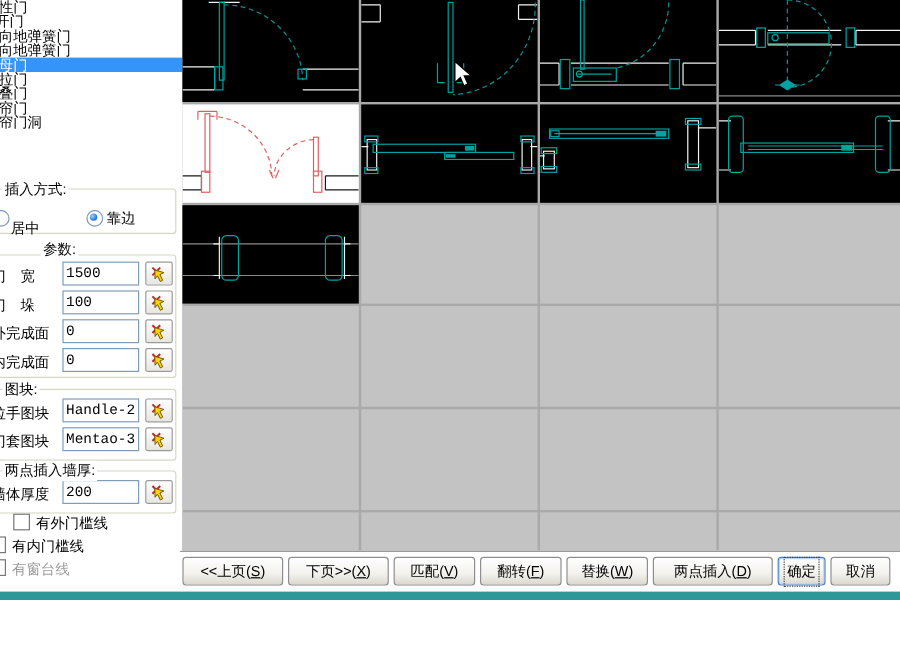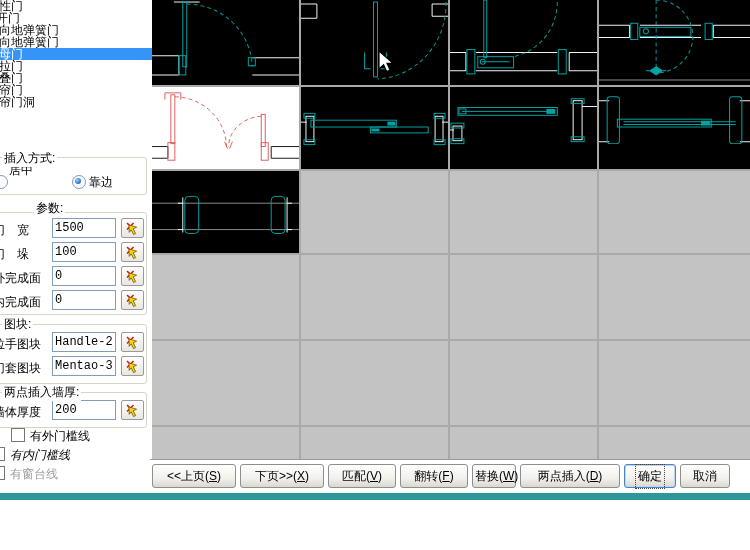--- a/index.html
+++ b/index.html
@@ -73,21 +73,21 @@
         <div class="li sel" style="text-indent: -13px;">子母门</div>
         <div class="li" style="text-indent: -13px;">推拉门</div>
         <div class="li" style="text-indent: -13px;">折叠门</div>
         <div class="li" style="text-indent: -13px;">卷帘门</div>
         <div class="li" style="text-indent: -13px;">卷帘门洞</div>
       </div>
 
     <div class="grp" style="top:157px;height:36px;"></div>
     <span class="grp-label" style="left:2px;top:150px;">插入方式:</span>
     <span class="radio" style="left:-6px;top:175px;"></span>
-    <span class="rlab" style="left:9px;top:162px;">居中</span>
+    <span class="rlab" style="left:9px;top:182px;">居中</span>
     <span class="radio sel" style="left:72px;top:175px;"></span>
     <span class="rlab" style="left:89px;top:174px;">靠边</span>
 
     <div class="grp" style="top:212px;height:101px;"></div>
     <span class="grp-label" style="left:2px;top:200px;margin-left:32px;">参数:</span>
     <div id="param-rows">
         <div class="prow" style="top: 218px;">
           <span class="plab">门　宽</span>
           <input class="pinp" value="1500" style="">
           <button class="pick">
@@ -167,21 +167,21 @@
             </svg>
           </button>
         </div>
       </div>
 
     <div id="check-rows">
         <div class="crow" style="top: 428px; margin-left: 20px;">
           <span class="cbox"></span>
           <span class="clab">有外门槛线</span>
         </div>
-        <div class="crow" style="top: 447px; font-style: italic;">
+        <div class="crow" style="top: 447px;">
           <span class="cbox"></span>
           <span class="clab">有内门槛线</span>
         </div>
         <div class="crow dis" style="top: 466px;">
           <span class="cbox"></span>
           <span class="clab">有窗台线</span>
         </div>
       </div>
   </div>
 
@@ -311,22 +311,22 @@
       <div class="cell empty"></div>
       <div class="cell empty"></div>
       <div class="cell empty"></div>
     </div>
 
   <div class="btnbar" id="btnbar">
       <button class="xpbtn" style="width: 84px;"><span class="binner"><span>&lt;&lt;上页(</span><span class="hk">S</span><span>)</span></span></button>
       <button class="xpbtn" style="width: 84px; text-align: center;"><span class="binner"><span>下页&gt;&gt;(</span><span class="hk">X</span><span>)</span></span></button>
       <button class="xpbtn" style="width: 68px;"><span class="binner"><span>匹配(</span><span class="hk">V</span><span>)</span></span></button>
       <button class="xpbtn" style="width: 68px;"><span class="binner"><span>翻转(</span><span class="hk">F</span><span>)</span></span></button>
-      <button class="xpbtn" style="width: 44px;"><span class="binner"><span>替换(</span><span class="hk">W</span><span>)</span></span></button>
+      <button class="xpbtn" style="width: 68px;"><span class="binner"><span>替换(</span><span class="hk">W</span><span>)</span></span></button>
       <button class="xpbtn" style="width: 100px;"><span class="binner"><span>两点插入(</span><span class="hk">D</span><span>)</span></span></button>
-      <button class="xpbtn default" style="width: 52px;"><span class="binner"><span>确定</span></span></button>
+      <button class="xpbtn default" style="width: 40px;"><span class="binner"><span>确定</span></span></button>
       <button class="xpbtn" style="width: 50px;"><span class="binner"><span>取消</span></span></button>
     </div>
 
   <div class="teal"></div>
 
 
 </div>
 
 </body></html>

